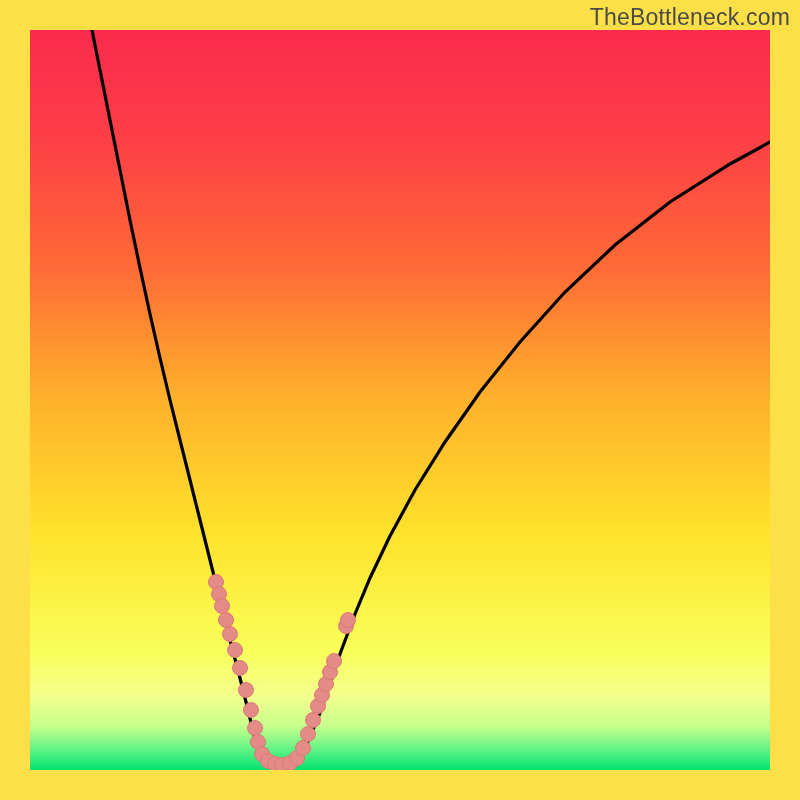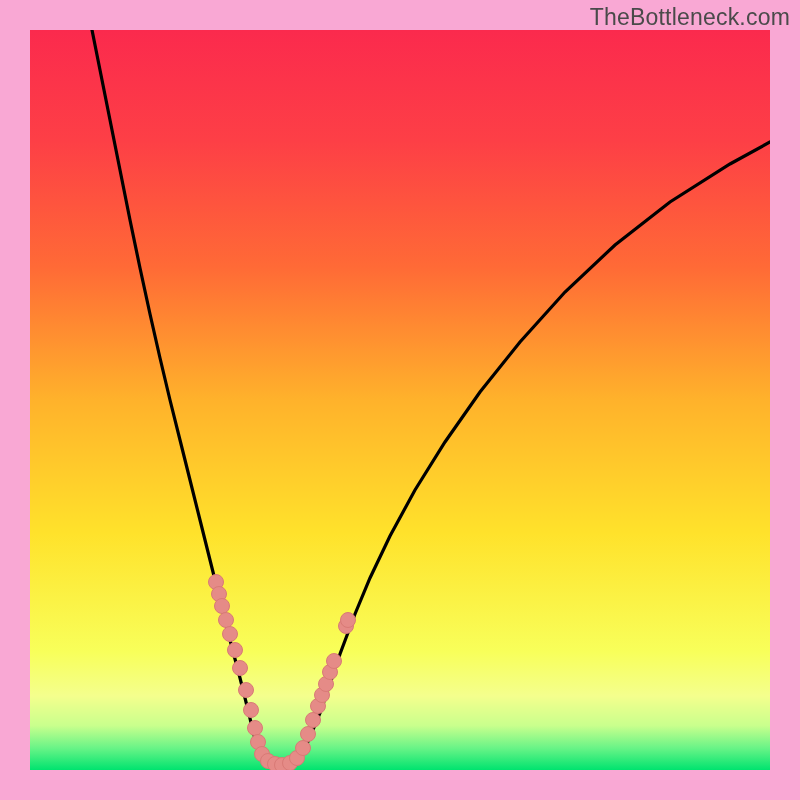--- a/index.html
+++ b/index.html
@@ -7,21 +7,21 @@
     padding: 0;
     width: 800px;
     height: 800px;
     overflow: hidden;
     background: #000;
     font-family: Arial, Helvetica, sans-serif;
   }
   .outer {
     width: 800px;
     height: 800px;
-    background: #f9a8d4;
+    background: #fde047;
     position: relative;
   }
   .watermark {
     position: absolute;
     top: 4px;
     right: 10px;
     color: #4a4a4a;
     font-size: 23px;
     font-weight: 500;
     letter-spacing: 0.2px;

